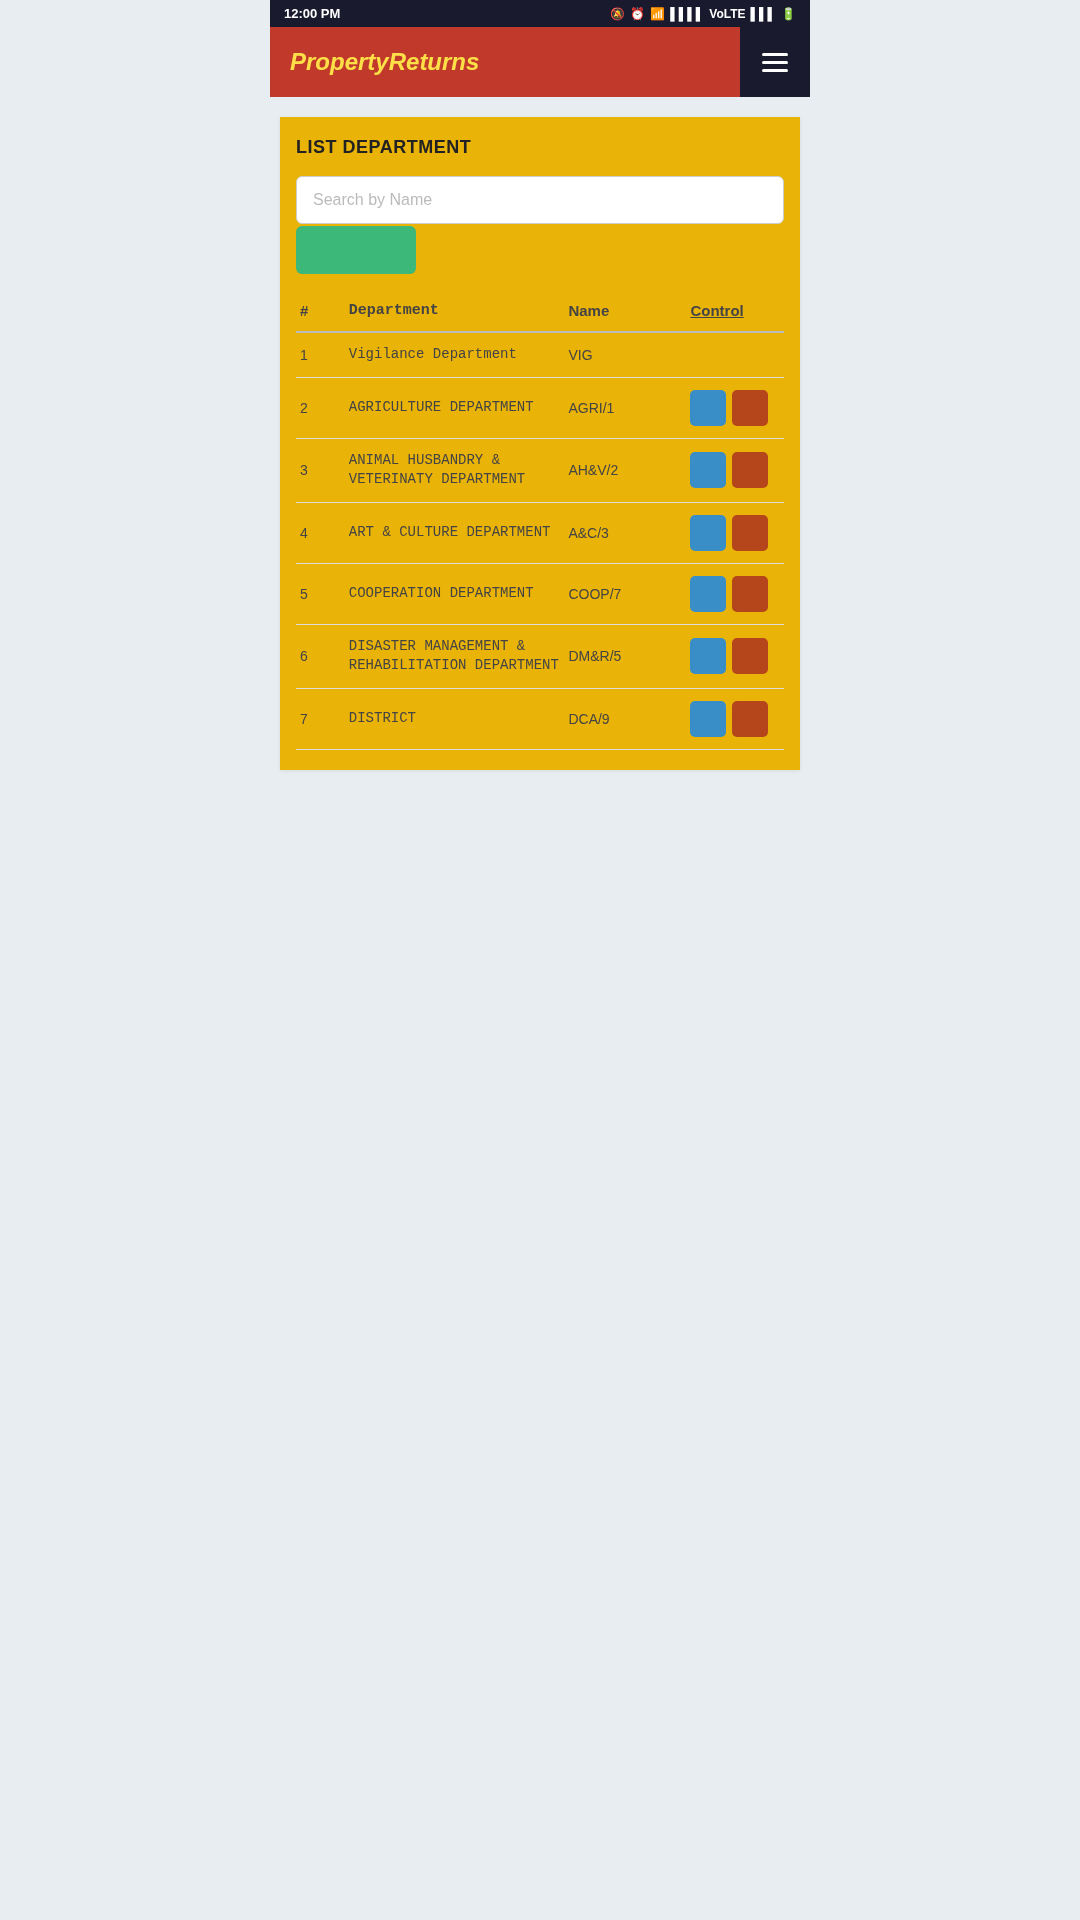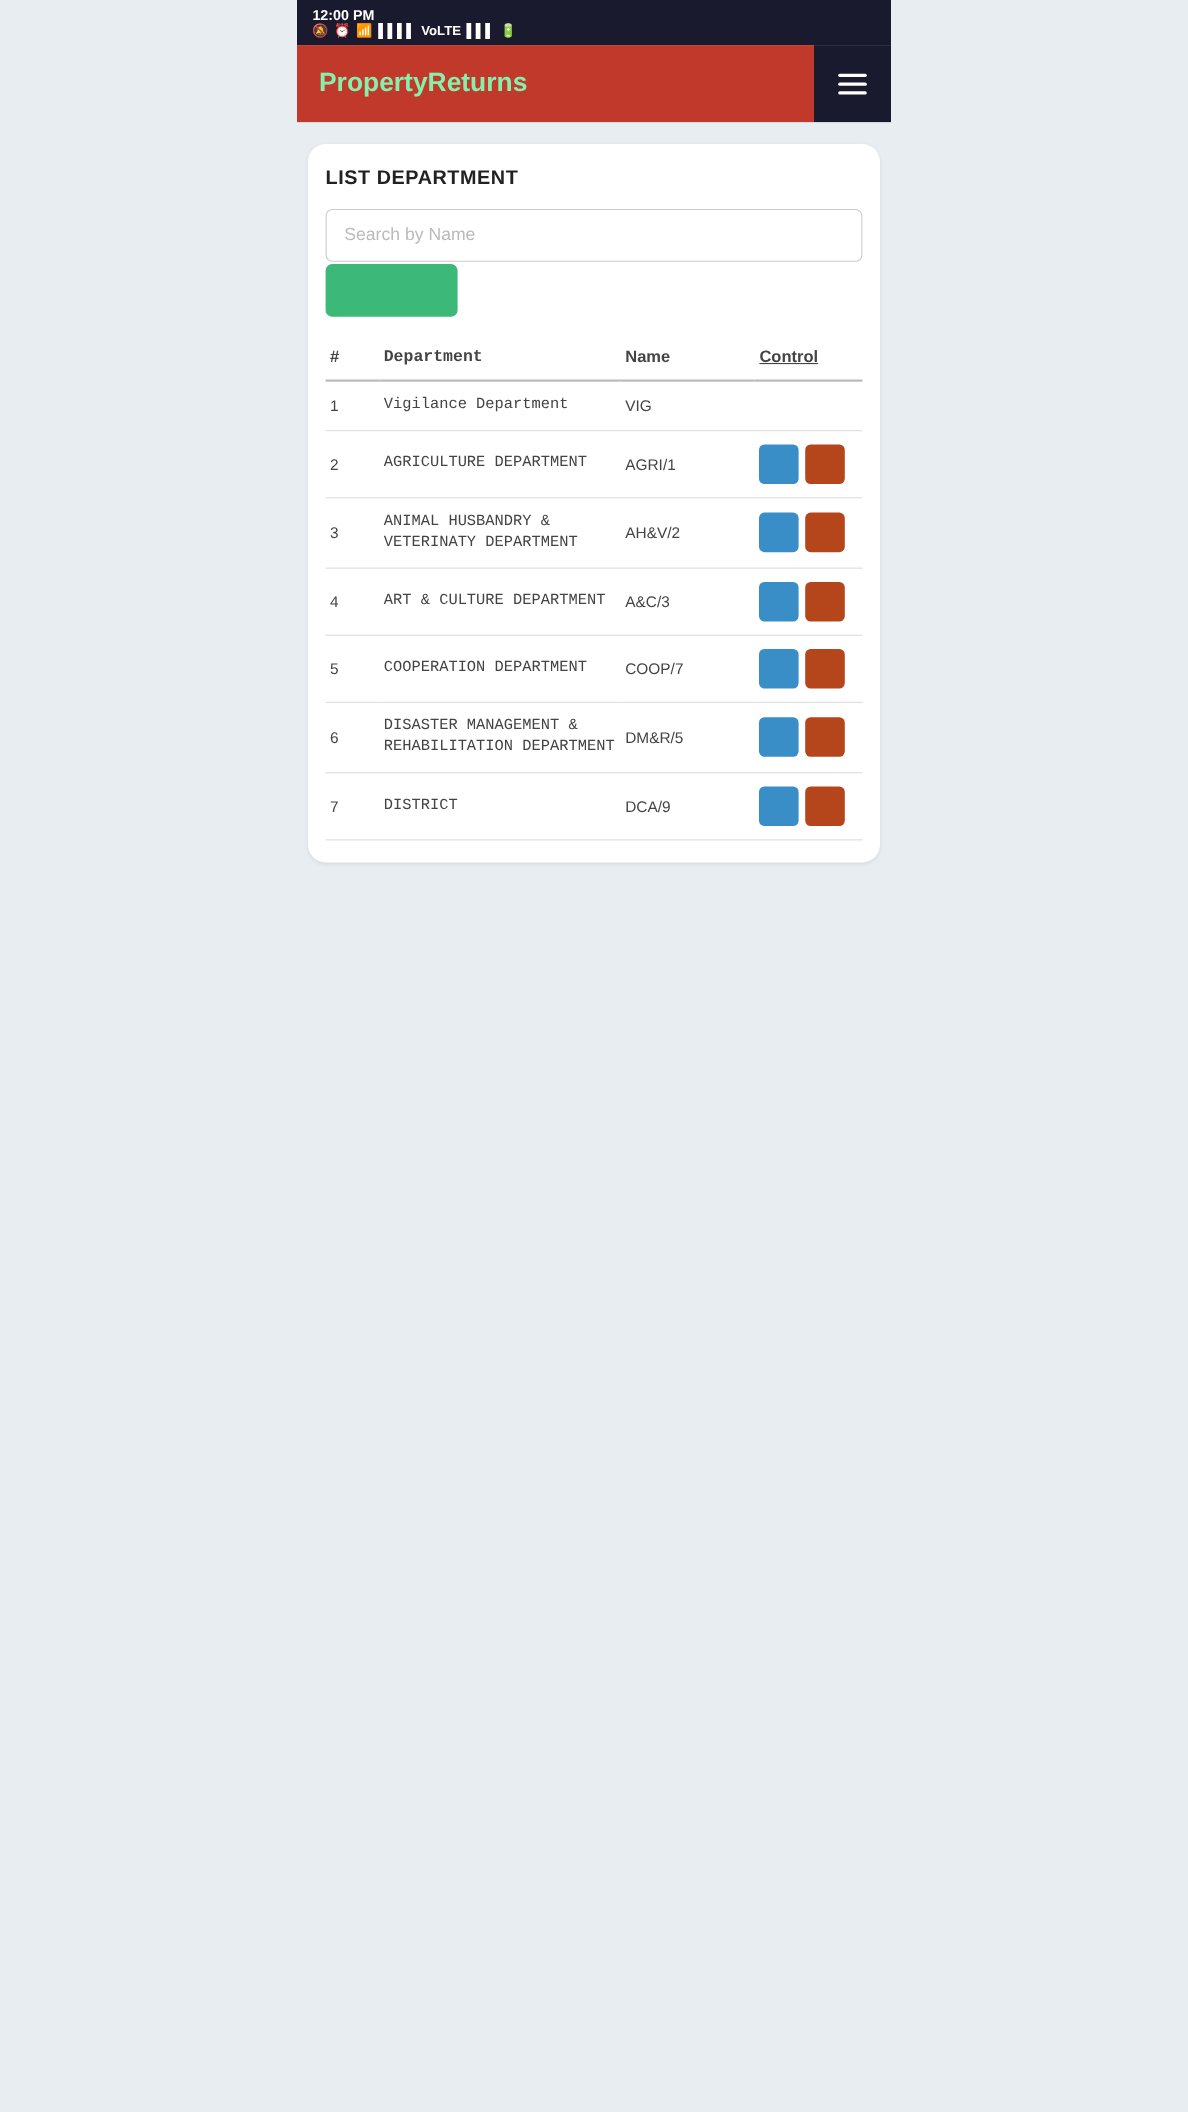--- a/index.html
+++ b/index.html
@@ -13,48 +13,48 @@
       margin: 0 auto;
       min-height: 100vh;
     }
 
     
     .status-bar {
       background-color: #1a1a2e;
       color: white;
       display: flex;
       justify-content: space-between;
-      align-items: flex-start;
+      align-items: center;
       padding: 6px 14px;
       font-size: 13px;
       font-weight: bold;
-      flex-direction: column;
     }
     .status-bar-right {
       display: flex;
       align-items: center;
       gap: 5px;
       font-size: 12px;
     }
 
     
     .header {
       display: flex;
       align-items: stretch;
       height: 70px;
     }
     .header-brand {
       background-color: #c0392b;
-      color: #86efac;
+      color: #fde047;
       font-size: 24px;
       font-weight: bold;
       display: flex;
       align-items: center;
       padding: 0 20px;
       flex: 1;
+      font-style: italic;
     }
     .header-menu {
       background-color: #1a1a2e;
       display: flex;
       align-items: center;
       justify-content: center;
       width: 70px;
       cursor: pointer;
     }
     .hamburger-icon {
@@ -70,22 +70,22 @@
       border-radius: 2px;
     }
 
     
     .main-content {
       padding: 20px 10px;
     }
 
     
     .card {
-      background: #ffffff;
-      border-radius: 16px;
+      background: #eab308;
+      border-radius: 0;
       padding: 20px 16px;
       box-shadow: 0 1px 4px rgba(0,0,0,0.08);
     }
 
     .card-title {
       font-size: 18px;
       font-weight: bold;
       color: #222;
       margin-bottom: 18px;
       letter-spacing: 0.5px;

